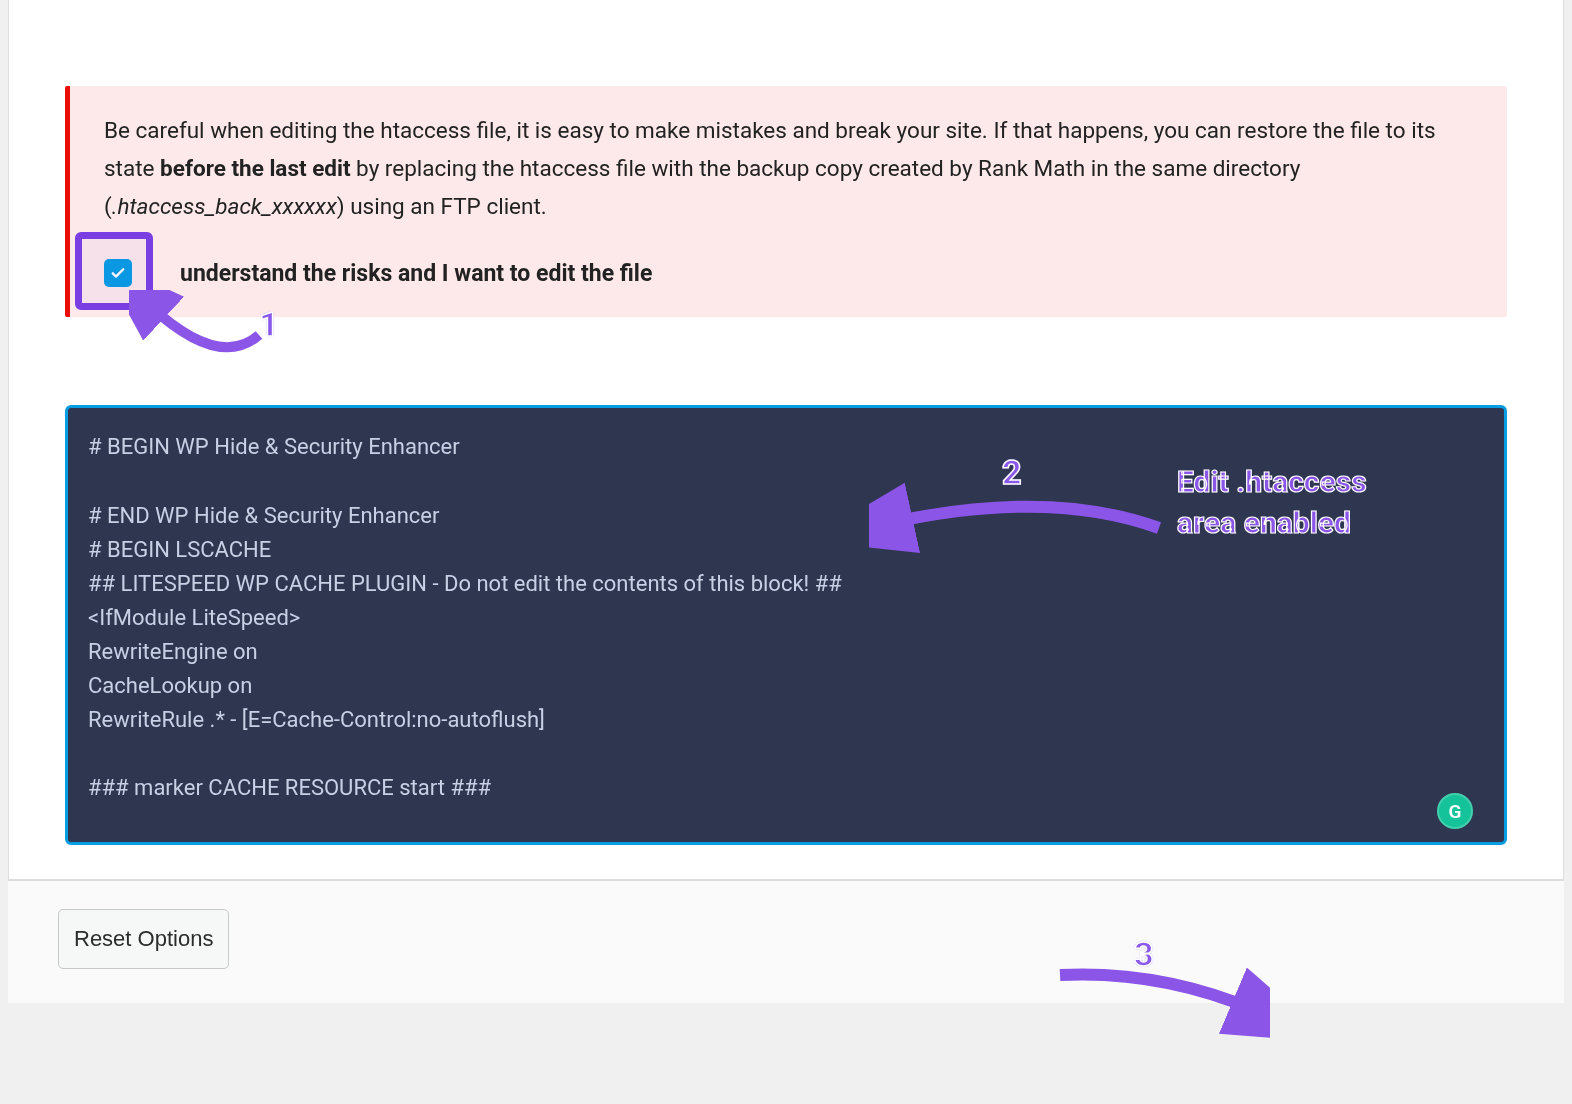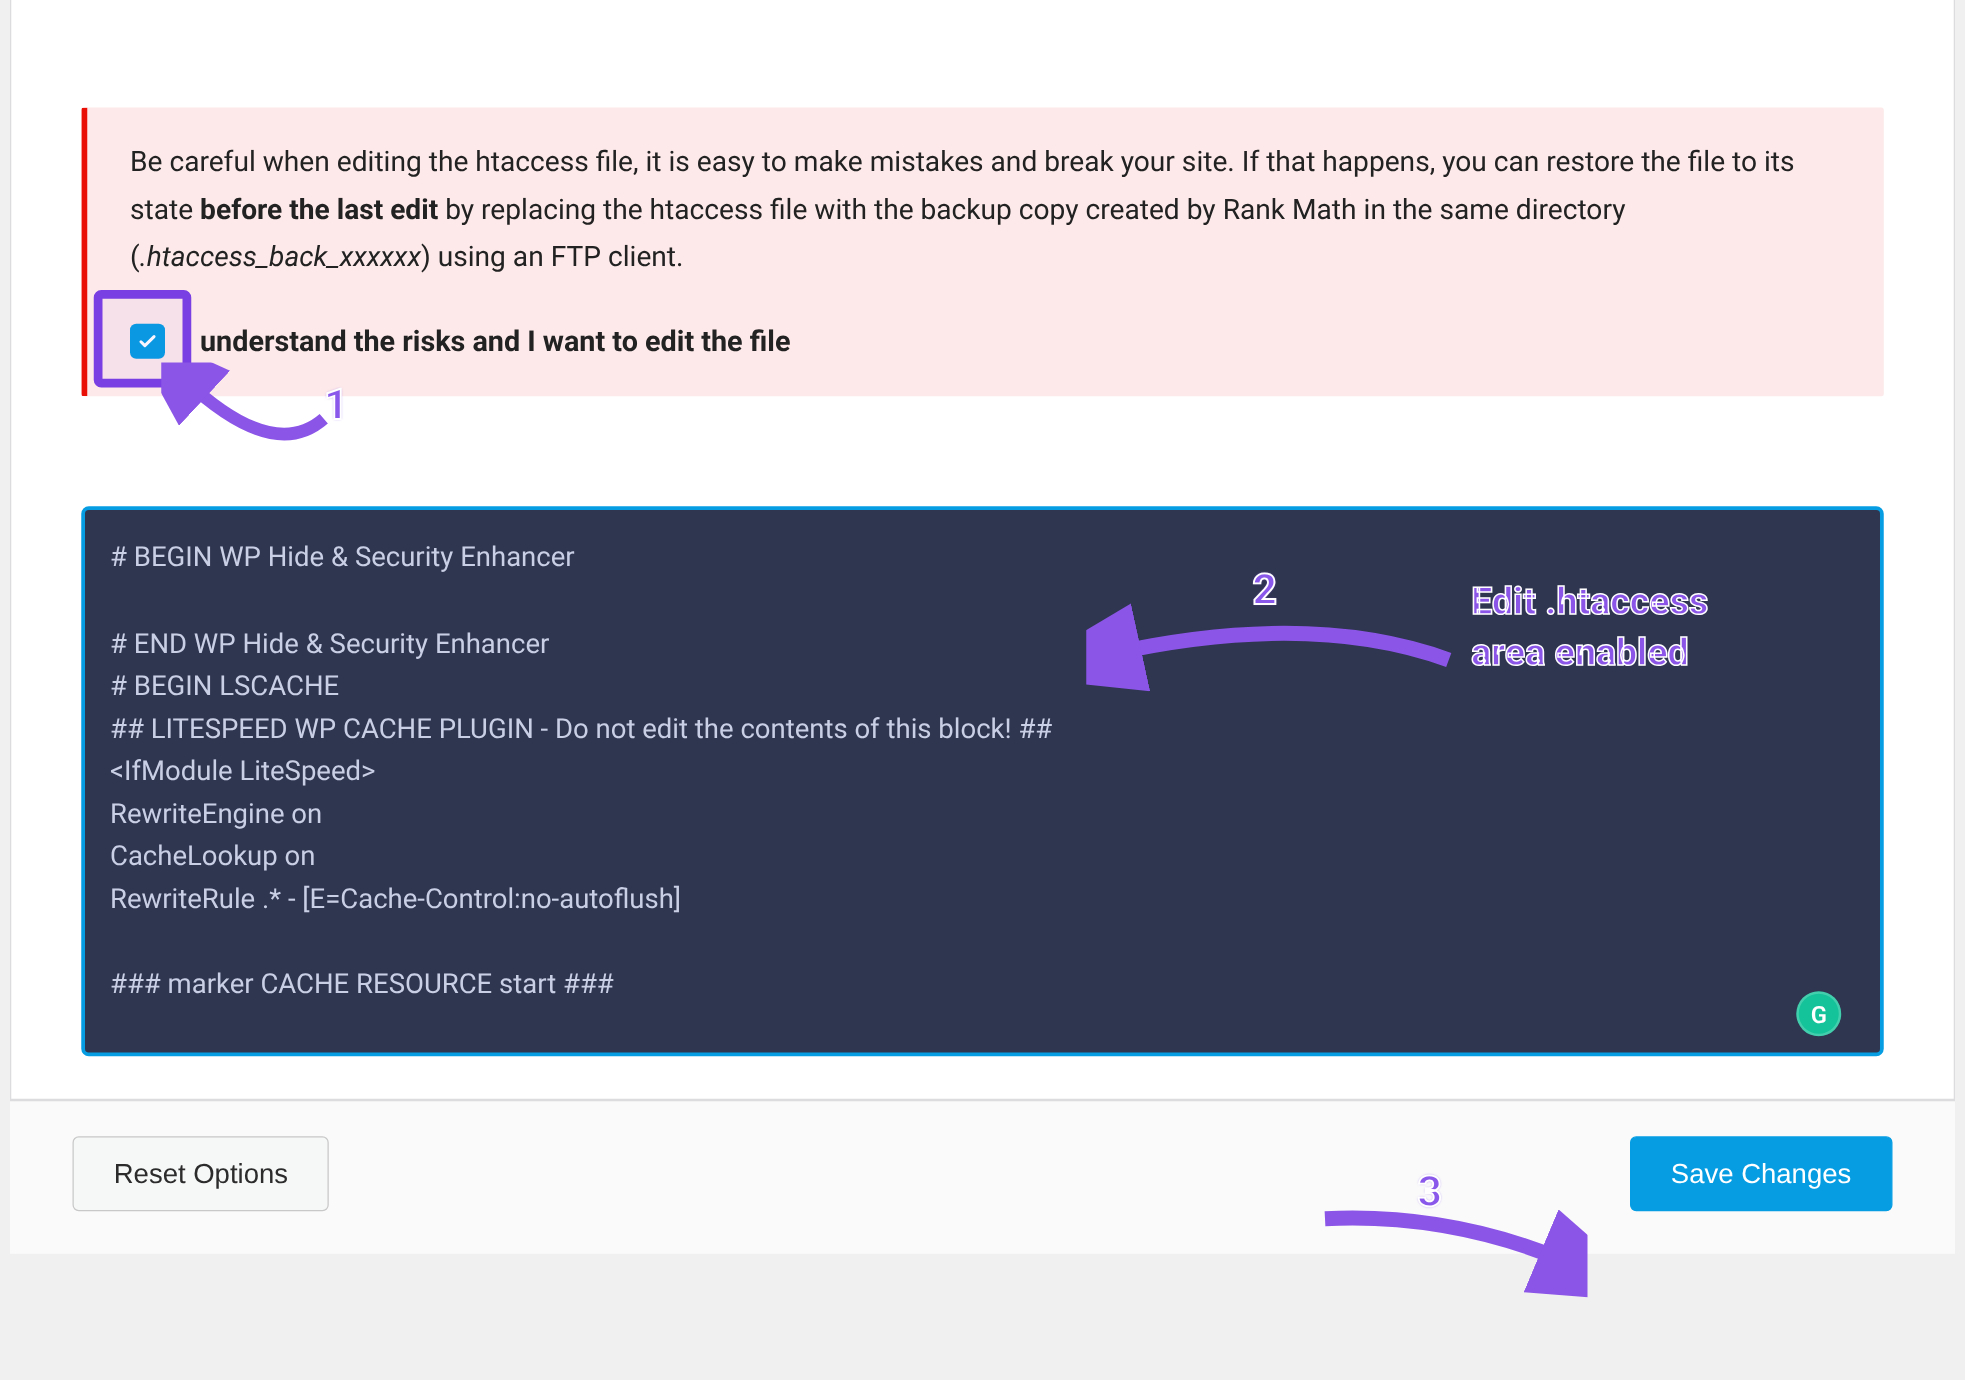--- a/index.html
+++ b/index.html
@@ -56,21 +56,21 @@
     align-items: center;
     justify-content: center;
     color: #fff;
     flex: 0 0 auto;
   }
   .chk svg { width: 18px; height: 18px; }
   .consent-label {
     font-size: 23px;
     font-weight: 700;
     color: #222;
-    margin-left: 14px;
+    margin-left: 34px;
   }
 
   
   .anno-box-1 {
     position: absolute;
     left: 66px;
     top: 232px;
     width: 78px;
     height: 78px;
     border: 7px solid #7a3fe2;
@@ -117,21 +117,21 @@
   .footer {
     border-top: 1px solid #dcdcde;
     background: #fafafa;
     padding: 28px 50px 34px 50px;
     display: flex;
     justify-content: space-between;
     align-items: center;
   }
   .btn {
     font-size: 22px;
-    padding: 16px 32px;
+    padding: 16px 15px;
     border-radius: 5px;
     cursor: pointer;
   }
   .btn-secondary {
     background: #f6f7f7;
     border: 1px solid #c8c8c8;
     color: #2c2c2c;
   }
   .btn-primary {
     background: #069de3;
@@ -224,21 +224,20 @@
         </defs>
       <path d="M290,60 Q180,20 20,55" stroke="#8b55e7" stroke-width="12" fill="none" marker-end="url(#ah2)"></path>
     </svg>
     <div class="anno-label" style="left:1168px; top:462px; white-space:pre;">Edit .htaccess
 area enabled</div>
 
   </div>
 
   <div class="footer">
     <button class="btn btn-secondary">Reset Options</button>
-    <button class="btn btn-primary">Save Changes</button>
   </div>
 
   <span class="anno-num" style="left:1134px; top:934px;">3</span>
   <svg class="anno-arrow" style="left:1050px; top:960px;" width="220" height="80" viewBox="0 0 220 80">
     <defs>
         <marker id="ah3" markerWidth="10" markerHeight="10" refX="2" refY="3" orient="auto">
           <path d="M0,0 L0,6 L9,3 z" fill="#8b55e7"></path>
         </marker>
       </defs>
     <path d="M10,15 Q110,10 205,50" stroke="#8b55e7" stroke-width="12" fill="none" marker-end="url(#ah3)"></path>

